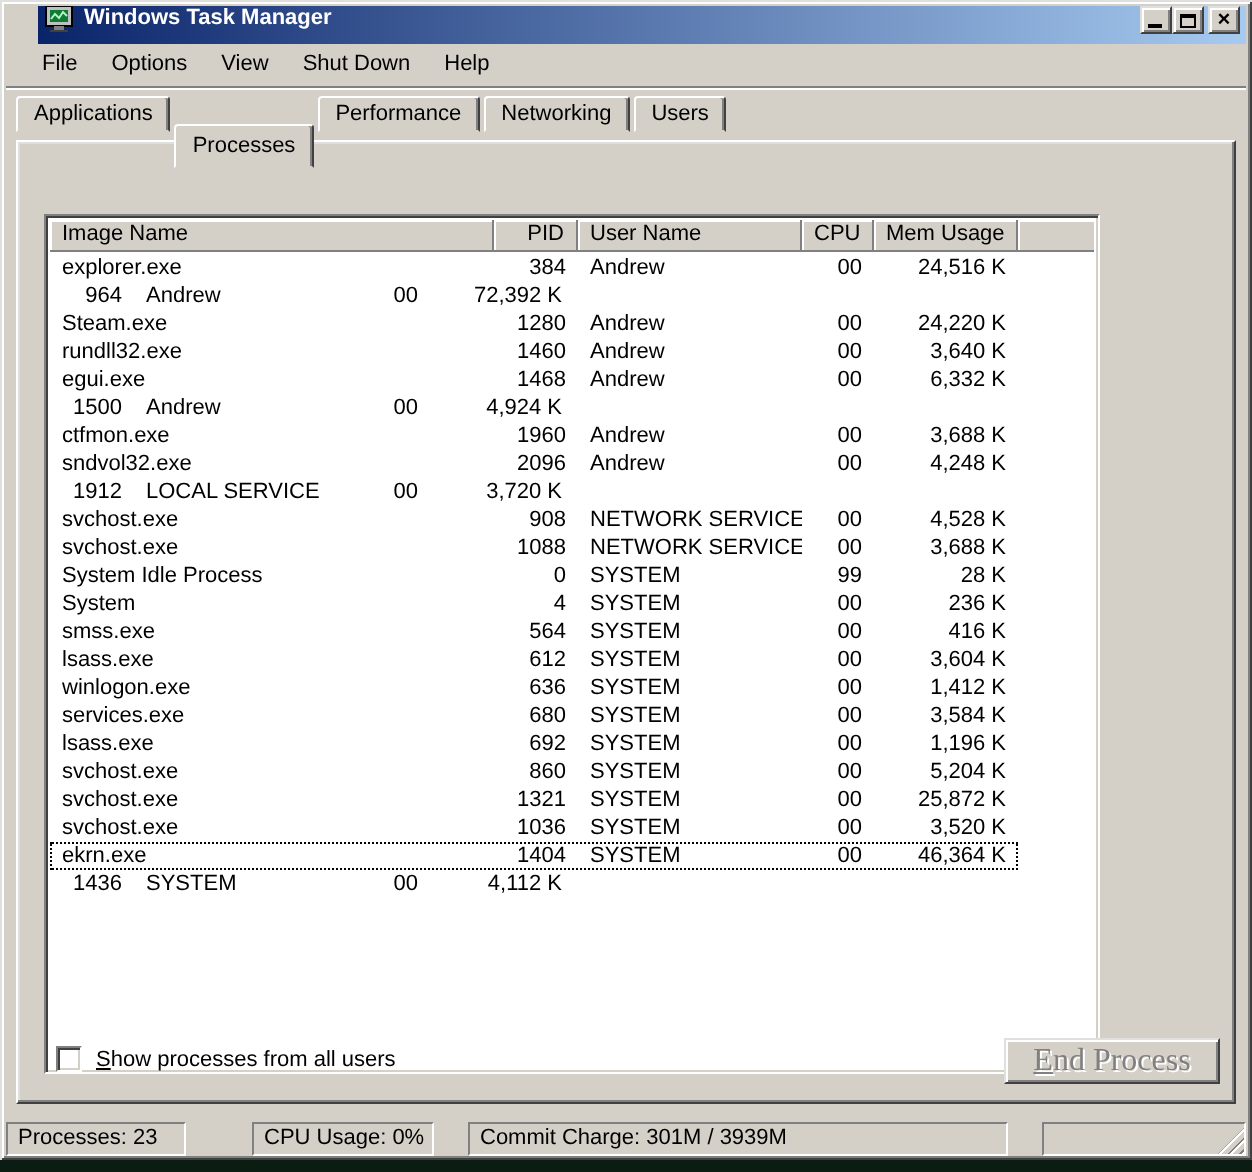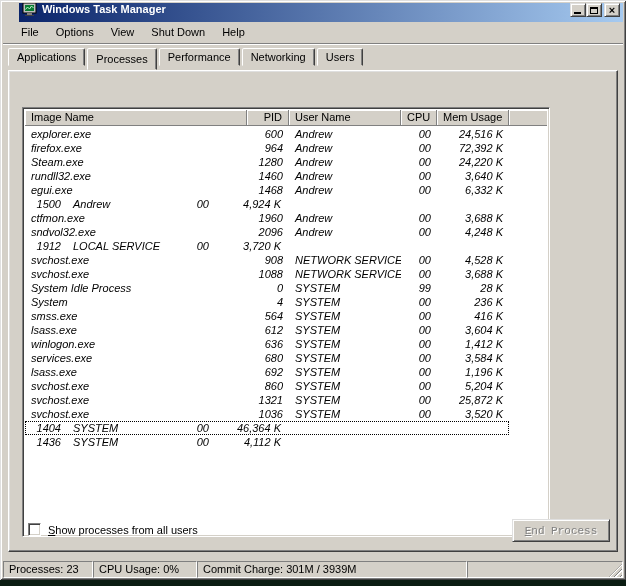--- a/index.html
+++ b/index.html
@@ -50,21 +50,21 @@
   
   .tabstrip { position:absolute; top:48px; left:8px; right:8px; height:22px;
     display:flex; align-items:flex-start; }
   .tab {
     height:18px; padding:2px 8px 0 8px; margin-right:2px; white-space:nowrap;
     background:var(--window-face,#d4d0c8); position:relative; z-index:1;
     border:1px solid; border-color:#ffffff #404040 transparent #ffffff;
     border-radius:2px 2px 0 0;
     box-shadow: inset -1px 0 0 #808080;
   }
-  .tab.active { height:22px; padding-top:4px; margin-bottom:-1px; z-index:3; }
+  .tab.active { height:22px; padding-top:4px; margin-bottom:-1px; z-index:3;margin-top:14px; }
 
   
   .tabpage {
     position:absolute; top:70px; left:8px; width:610px; height:482px;
     background:var(--window-face,#d4d0c8);
     border:1px solid; border-color:#ffffff #404040 #404040 #ffffff;
     box-shadow: inset -1px -1px 0 #808080, inset 1px 1px 0 #dfdfdf;
   }
 
   
@@ -80,49 +80,49 @@
     background:var(--window-face,#d4d0c8); flex:0 0 auto;
     border-right:1px solid #808080; border-bottom:1px solid #808080;
     box-shadow: inset 1px 1px 0 #ffffff;
     padding:1px 6px 0 6px; white-space:nowrap; overflow:hidden;
   }
   .col-image { width:222px; } .col-pid { width:42px; } .col-user { width:112px; }
   .col-cpu { width:36px; } .col-mem { width:72px; }
   .col-fill { flex:1 1 auto; border-right:none; }
   .right { text-align:right; }
   .rows { margin-top:1px; }
-  .row { display:flex; height:14px; width:484px; align-items:flex-end;font-style:italic; }
+  .row { display:flex; height:14px; width:484px; align-items:flex-end; }
   .row.focused { outline:1px dotted #000; outline-offset:-1px; }
   .cell { flex:0 0 auto; padding:0 6px; white-space:nowrap; overflow:hidden; line-height:14px; }
 
   
   .footer-row { position:absolute; left:13px; top:448px; right:7px; height:26px; }
   .chk { display:flex; align-items:flex-end; position:absolute; left:6px; top:4px; }
   .chk-box {
     width:13px; height:13px; background:#fff; flex:0 0 auto;
     border:1px solid; border-color:#808080 #ffffff #ffffff #808080;
     box-shadow: inset 1px 1px 0 #404040, inset -1px -1px 0 #d4d0c8;
   }
   .chk-label { margin-left:7px; white-space:nowrap; }
   .btn {
-    position:absolute; right:0; top:0; width:98px; height:23px;
-    background:var(--window-face,#d4d0c8); font-family:Liberation Mono, monospace;
-    font-size:11px; border:1px solid; border-color:#dfdfdf #404040 #404040 #dfdfdf;
+    position:absolute; right:0; top:0; width:108px; height:23px;
+    background:var(--window-face,#d4d0c8); font-family:Liberation Serif, serif;
+    font-size:16px; border:1px solid; border-color:#dfdfdf #404040 #404040 #dfdfdf;
     box-shadow: inset 1px 1px 0 #fff, inset -1px -1px 0 #808080;
   }
   .btn.disabled { color:var(--disabled-text,#808080); text-shadow:1px 1px 0 #fff; }
 
   
   .statusbar { position:absolute; left:3px; right:3px; top:561px; height:17px;
-    display:flex; gap:0; align-items:stretch; }
+    display:flex; gap:17px; align-items:stretch; }
   .panel {
     border:1px solid; border-color:#808080 #ffffff #ffffff #808080;
     padding:1px 5px 0 5px; white-space:nowrap; overflow:hidden; flex:0 0 auto;
   }
-  .p1 { width:90px; } .p2 { width:104px; } .p3 { width:270px; }
+  .p1 { width:90px; } .p2 { width:91px;margin-left:16px; } .p3 { width:270px; }
   .p4 { flex:1 1 auto; position:relative; }
   .grip {
     position:absolute; right:0; bottom:0; width:13px; height:13px;
     background:repeating-linear-gradient(315deg, #ffffff 0px, #ffffff 1px, #808080 1px, #808080 2px, transparent 2px, transparent 4px);
     clip-path: polygon(100% 0, 100% 100%, 0 100%);
   }
 </style>
 </head>
 <body>
 
@@ -176,27 +176,26 @@
         <div class="hcell col-image">Image Name</div>
         <div class="hcell col-pid right">PID</div>
         <div class="hcell col-user">User Name</div>
         <div class="hcell col-cpu right">CPU</div>
         <div class="hcell col-mem right">Mem Usage</div>
         <div class="hcell col-fill"></div>
       </div>
       <div class="rows">
           <div class="row">
             <div class="cell col-image">explorer.exe</div>
-            <div class="cell col-pid right">600</div>
+            <div class="cell col-pid right">384</div>
             <div class="cell col-user">Andrew</div>
             <div class="cell col-cpu right">00</div>
             <div class="cell col-mem right">24,516 K</div>
           </div>
           <div class="row">
-            <div class="cell col-image">firefox.exe</div>
             <div class="cell col-pid right">964</div>
             <div class="cell col-user">Andrew</div>
             <div class="cell col-cpu right">00</div>
             <div class="cell col-mem right">72,392 K</div>
           </div>
           <div class="row">
             <div class="cell col-image">Steam.exe</div>
             <div class="cell col-pid right">1280</div>
             <div class="cell col-user">Andrew</div>
             <div class="cell col-cpu right">00</div>
@@ -320,20 +319,21 @@
             <div class="cell col-mem right">25,872 K</div>
           </div>
           <div class="row">
             <div class="cell col-image">svchost.exe</div>
             <div class="cell col-pid right">1036</div>
             <div class="cell col-user">SYSTEM</div>
             <div class="cell col-cpu right">00</div>
             <div class="cell col-mem right">3,520 K</div>
           </div>
           <div class="row focused">
+            <div class="cell col-image">ekrn.exe</div>
             <div class="cell col-pid right">1404</div>
             <div class="cell col-user">SYSTEM</div>
             <div class="cell col-cpu right">00</div>
             <div class="cell col-mem right">46,364 K</div>
           </div>
           <div class="row">
             <div class="cell col-pid right">1436</div>
             <div class="cell col-user">SYSTEM</div>
             <div class="cell col-cpu right">00</div>
             <div class="cell col-mem right">4,112 K</div>

